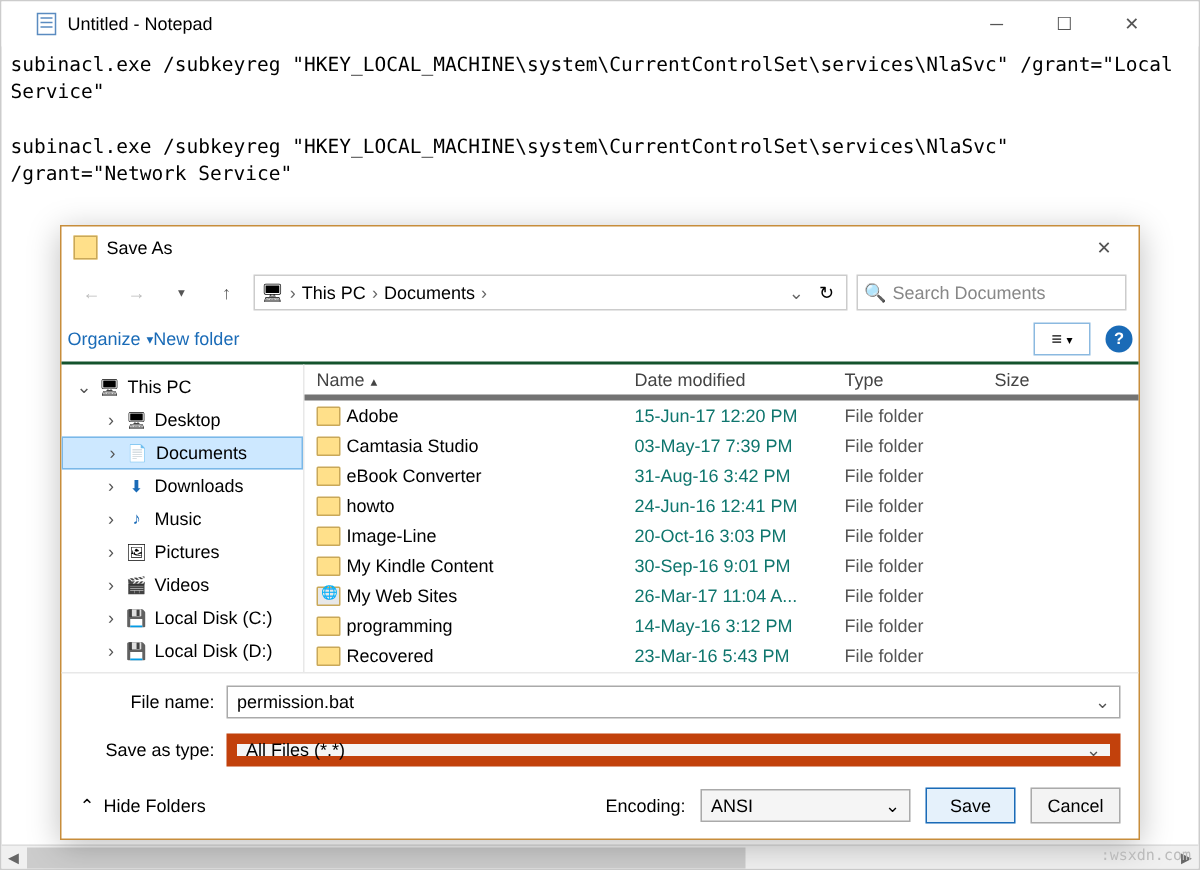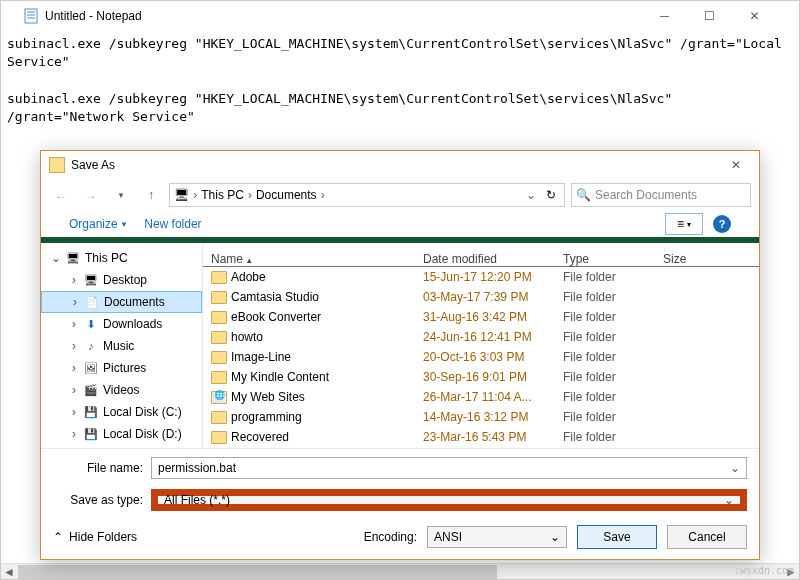--- a/index.html
+++ b/index.html
@@ -27,64 +27,64 @@
 .dlg-close { width: 30px; height: 24px; display: flex; align-items: center; justify-content: center; color: #555; }
 
 .navbar { height: 32px; display: flex; align-items: center; padding: 0 8px; gap: 6px; }
 .navbtn { width: 24px; height: 24px; display: flex; align-items: center; justify-content: center; color: #555; }
 .navbtn.dis { color: #bbb; }
 .crumb { flex: 1; height: 24px; border: 1px solid #ccc; display: flex; align-items: center; padding: 0 4px; gap: 2px; font-size: 12px; }
 .crumb .sep { color: #666; padding: 0 2px; }
 .crumb .drop { margin-left: auto; color: #666; padding: 0 4px; }
 .searchbox { width: 180px; height: 24px; border: 1px solid #ccc; display: flex; align-items: center; padding: 0 4px; color: #888; gap: 4px; }
 
-.toolbar2 { height: 32px; display: flex; align-items: center; padding: 0 28px; gap: 18px; border-bottom: 6px solid #14532d; }
+.toolbar2 { height: 32px; display: flex; align-items: center; padding: 0 4px; border-bottom: 2px solid #14532d; }
 .tool-link { color: #1a6bb7; display: flex; align-items: center; gap: 4px; }
 .tool-right { margin-left: auto; display: flex; align-items: center; gap: 10px; }
 .viewbtn { width: 38px; height: 22px; border: 1px solid #8bb9e0; display: flex; align-items: center; justify-content: center; gap: 3px; }
 .helpbtn { width: 18px; height: 18px; border-radius: 50%; background: #1a6bb7; color: #fff; display: flex; align-items: center; justify-content: center; font-size: 11px; font-weight: bold; }
 
 .body2 { flex: 1; display: flex; min-height: 0; }
 .tree { width: 162px; border-right: 1px solid #e8e8e8; padding: 4px 0; overflow: hidden; }
 .tnode { display: flex; align-items: center; padding: 2px 4px 2px 10px; gap: 4px; height: 22px; }
 .tnode.child { padding-left: 28px; }
 .tnode.sel { background: #cde8ff; border: 1px solid #7ab8e8; }
 .tnode .chev { width: 10px; text-align: center; color: #555; }
 .tnode .ic { width: 16px; height: 16px; display: flex; align-items: center; justify-content: center; font-size: 11px; }
 
 .listpane { flex: 1; display: flex; flex-direction: column; }
-.cols { height: 24px; display: flex; align-items: flex-end; border-bottom: 1px solid #737373; font-size: 12px; color: #444; }
+.cols { height: 24px; display: flex; align-items: center; border-bottom: 4px solid #737373; font-size: 12px; color: #444; }
 .col-name { width: 220px; padding-left: 8px; }
 .col-date { width: 140px; }
 .col-type { width: 100px; }
 .col-size { flex: 1; }
 .sort { font-size: 9px; margin-left: 4px; }
 
 .rows { flex: 1; overflow: hidden; }
 .row { height: 20px; display: flex; align-items: center; font-size: 12px; }
 .row .c-name { width: 220px; padding-left: 8px; display: flex; align-items: flex-end; gap: 4px; }
-.row .c-date { width: 140px; color: #a16207; }
+.row .c-date { width: 140px; color: #0f766e; }
 .row .c-type { width: 100px; color: #555; }
 .row .fic { width: 16px; height: 13px; background: #ffe08a; border: 1px solid #c9a859; border-radius: 1px; }
 .row .fic.web { background: #e8e8e8; position: relative; }
 .row .fic.web::after { content: "🌐"; font-size: 9px; position: absolute; top: -2px; left: 2px; }
 
 .bottom { border-top: 1px solid #e8e8e8; padding: 8px 12px; display: flex; flex-direction: column; gap: 10px; }
 .frow { display: flex; align-items: center; gap: 8px; }
 .flabel { width: 90px; text-align: right; }
 .fselect { flex: 1; height: 22px; border: 7px solid #c2410c; padding: 0 6px; font-size: 12px; background: #f5f5f5; display: flex; align-items: center; }
 .fselect .dd, .finput-wrap .dd { margin-left: auto; color: #555; }
 .finput-wrap { flex: 1; height: 22px; border: 1px solid #aaa; display: flex; align-items: center; padding: 0 6px; }
 .finput-wrap input { border: none; outline: none; flex: 1; font-size: 12px; }
 
 .actions { display: flex; align-items: center; padding: 6px 12px 10px 12px; gap: 10px; }
 .hide-folders { display: flex; align-items: center; gap: 6px; }
 .actions .spacer { flex: 1; }
 .enc-sel { width: 140px; height: 22px; border: 1px solid #aaa; background: #f5f5f5; display: flex; align-items: center; padding: 0 6px; }
-.btn { width: 80px; height: 24px; border: 1px solid #aaa; background: #f3f3f3; display: flex; align-items: center; justify-content: center; }
+.btn { width: 60px; height: 24px; border: 1px solid #aaa; background: #f3f3f3; display: flex; align-items: center; justify-content: center; }
 .btn.primary { border: 1px solid #1a6bb7; background: #e5f1fb; }
 
 .watermark { position: absolute; bottom: 4px; right: 6px; font-size: 10px; color: #bbb; font-family: monospace; }
 </style>
 </head>
 <body>
 
 <div class="notepad">
   <div class="titlebar">
     <svg class="icon" viewBox="0 0 16 16">

